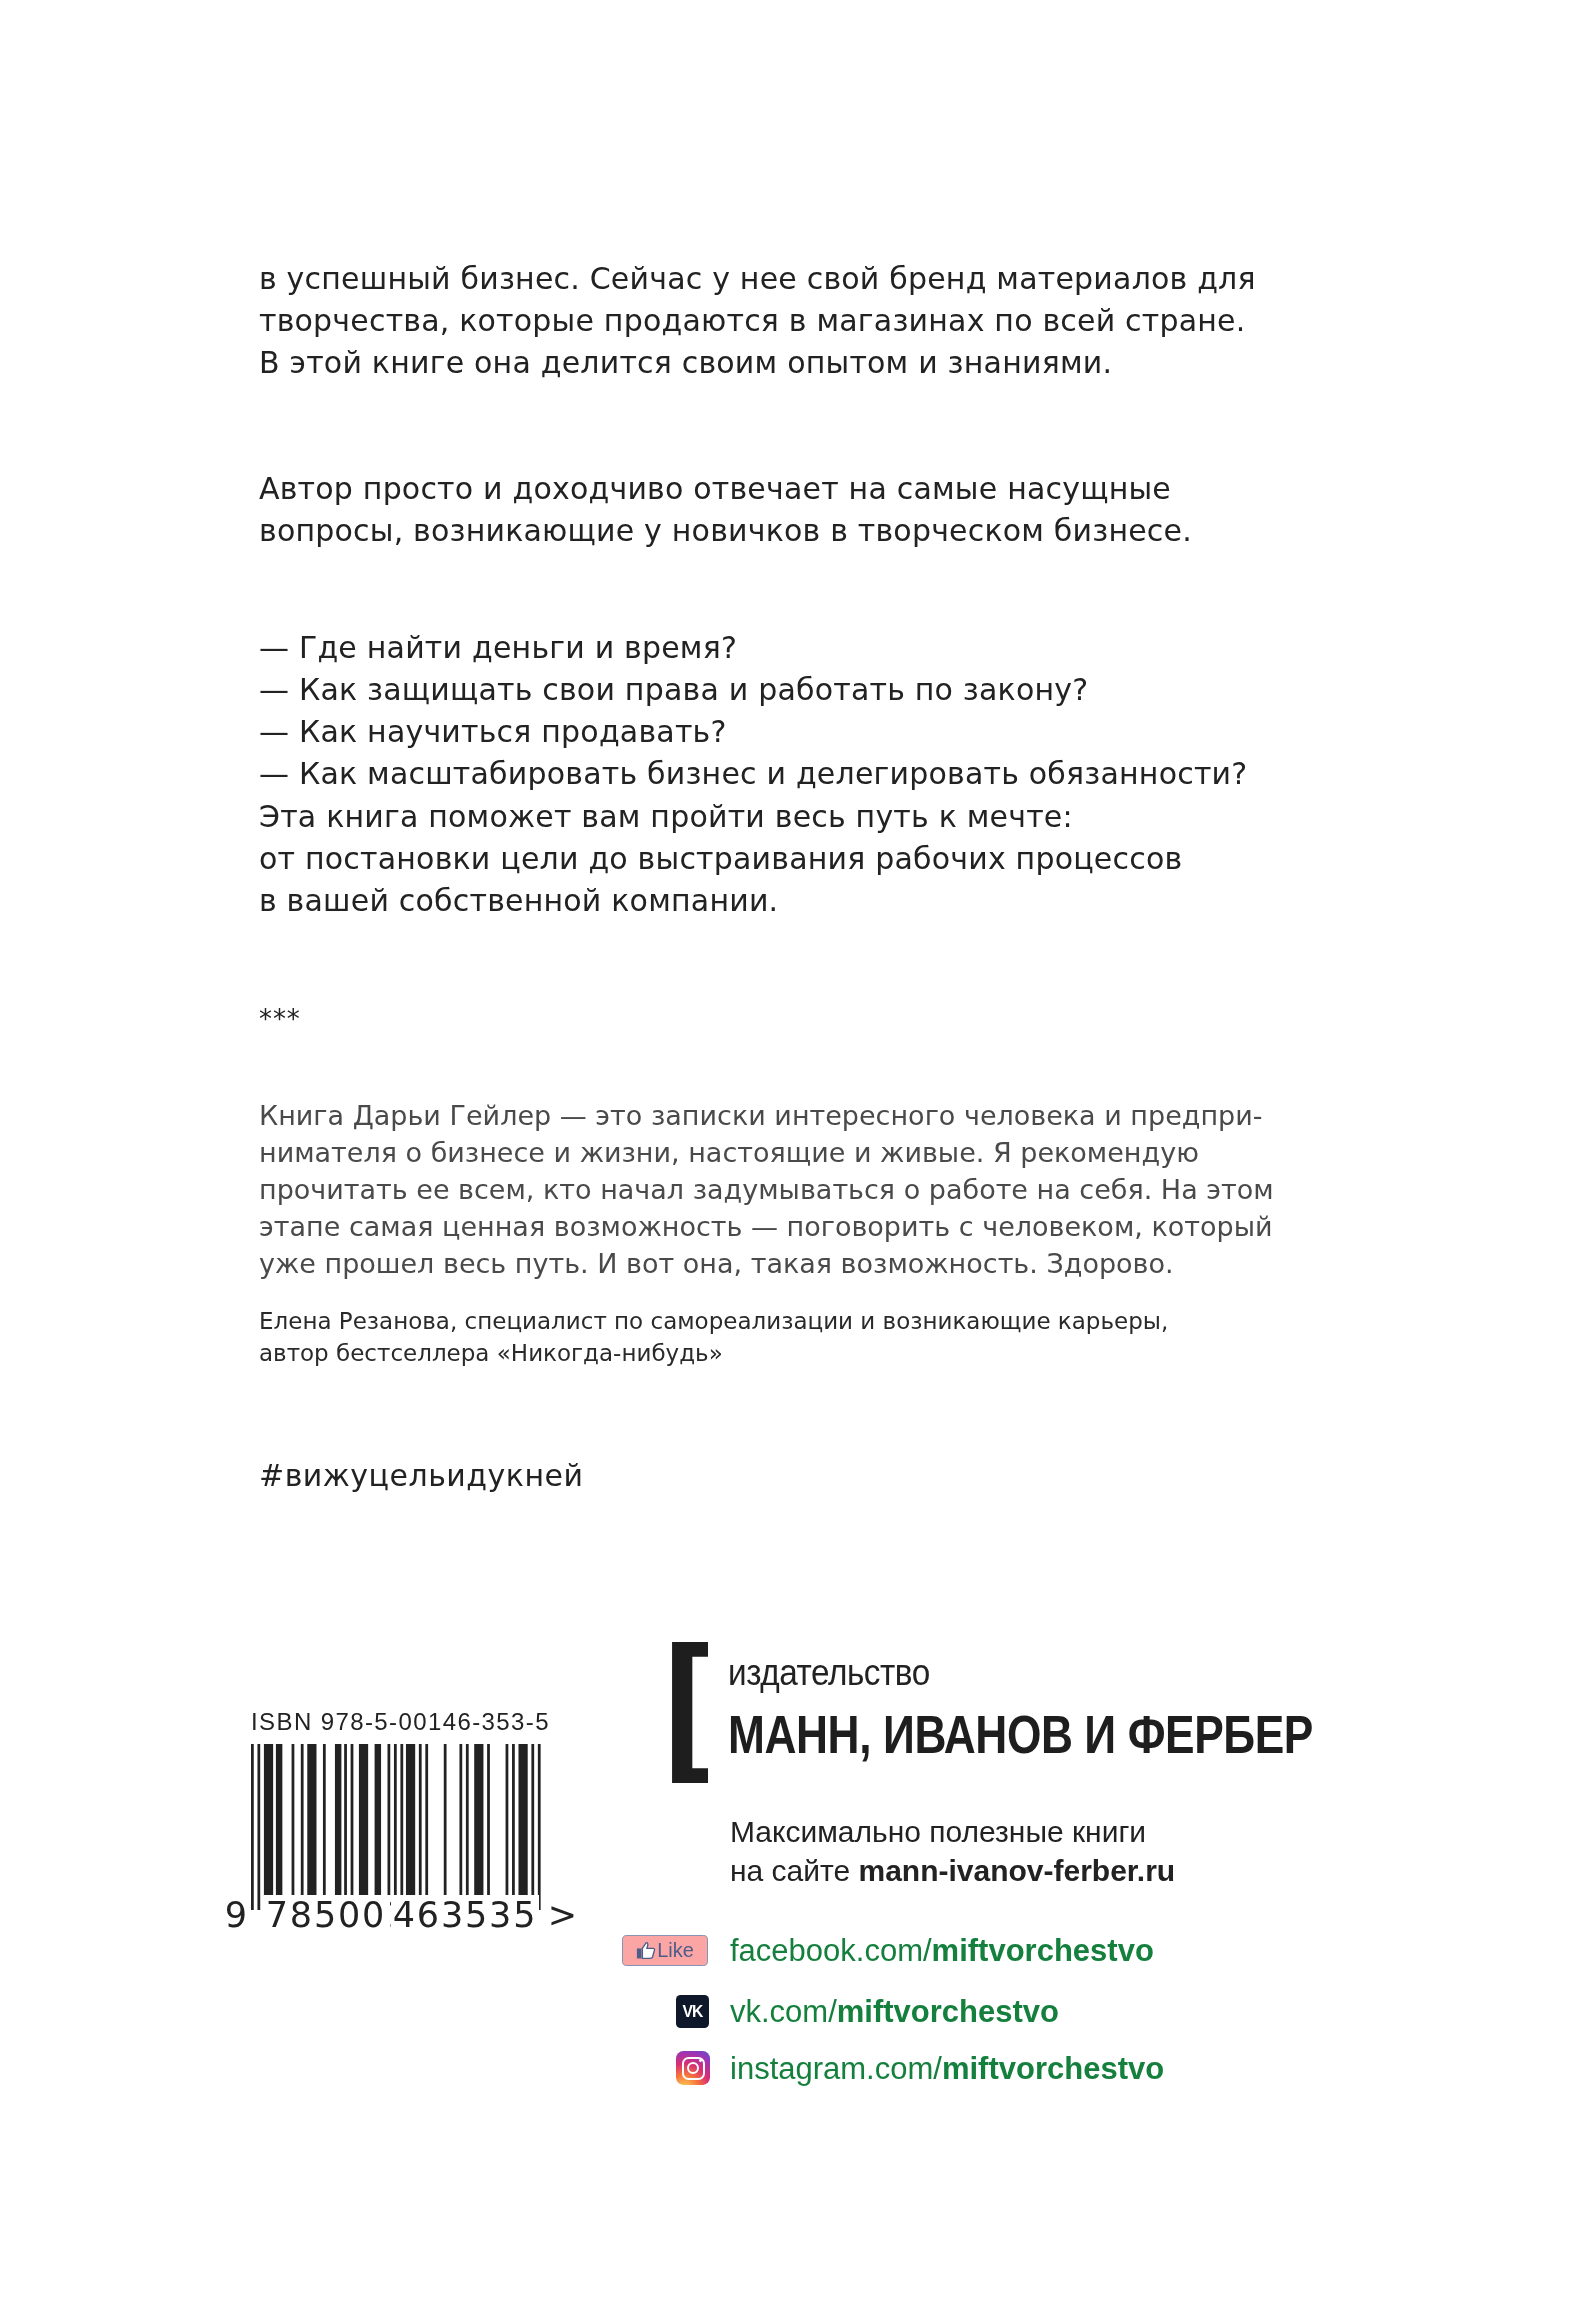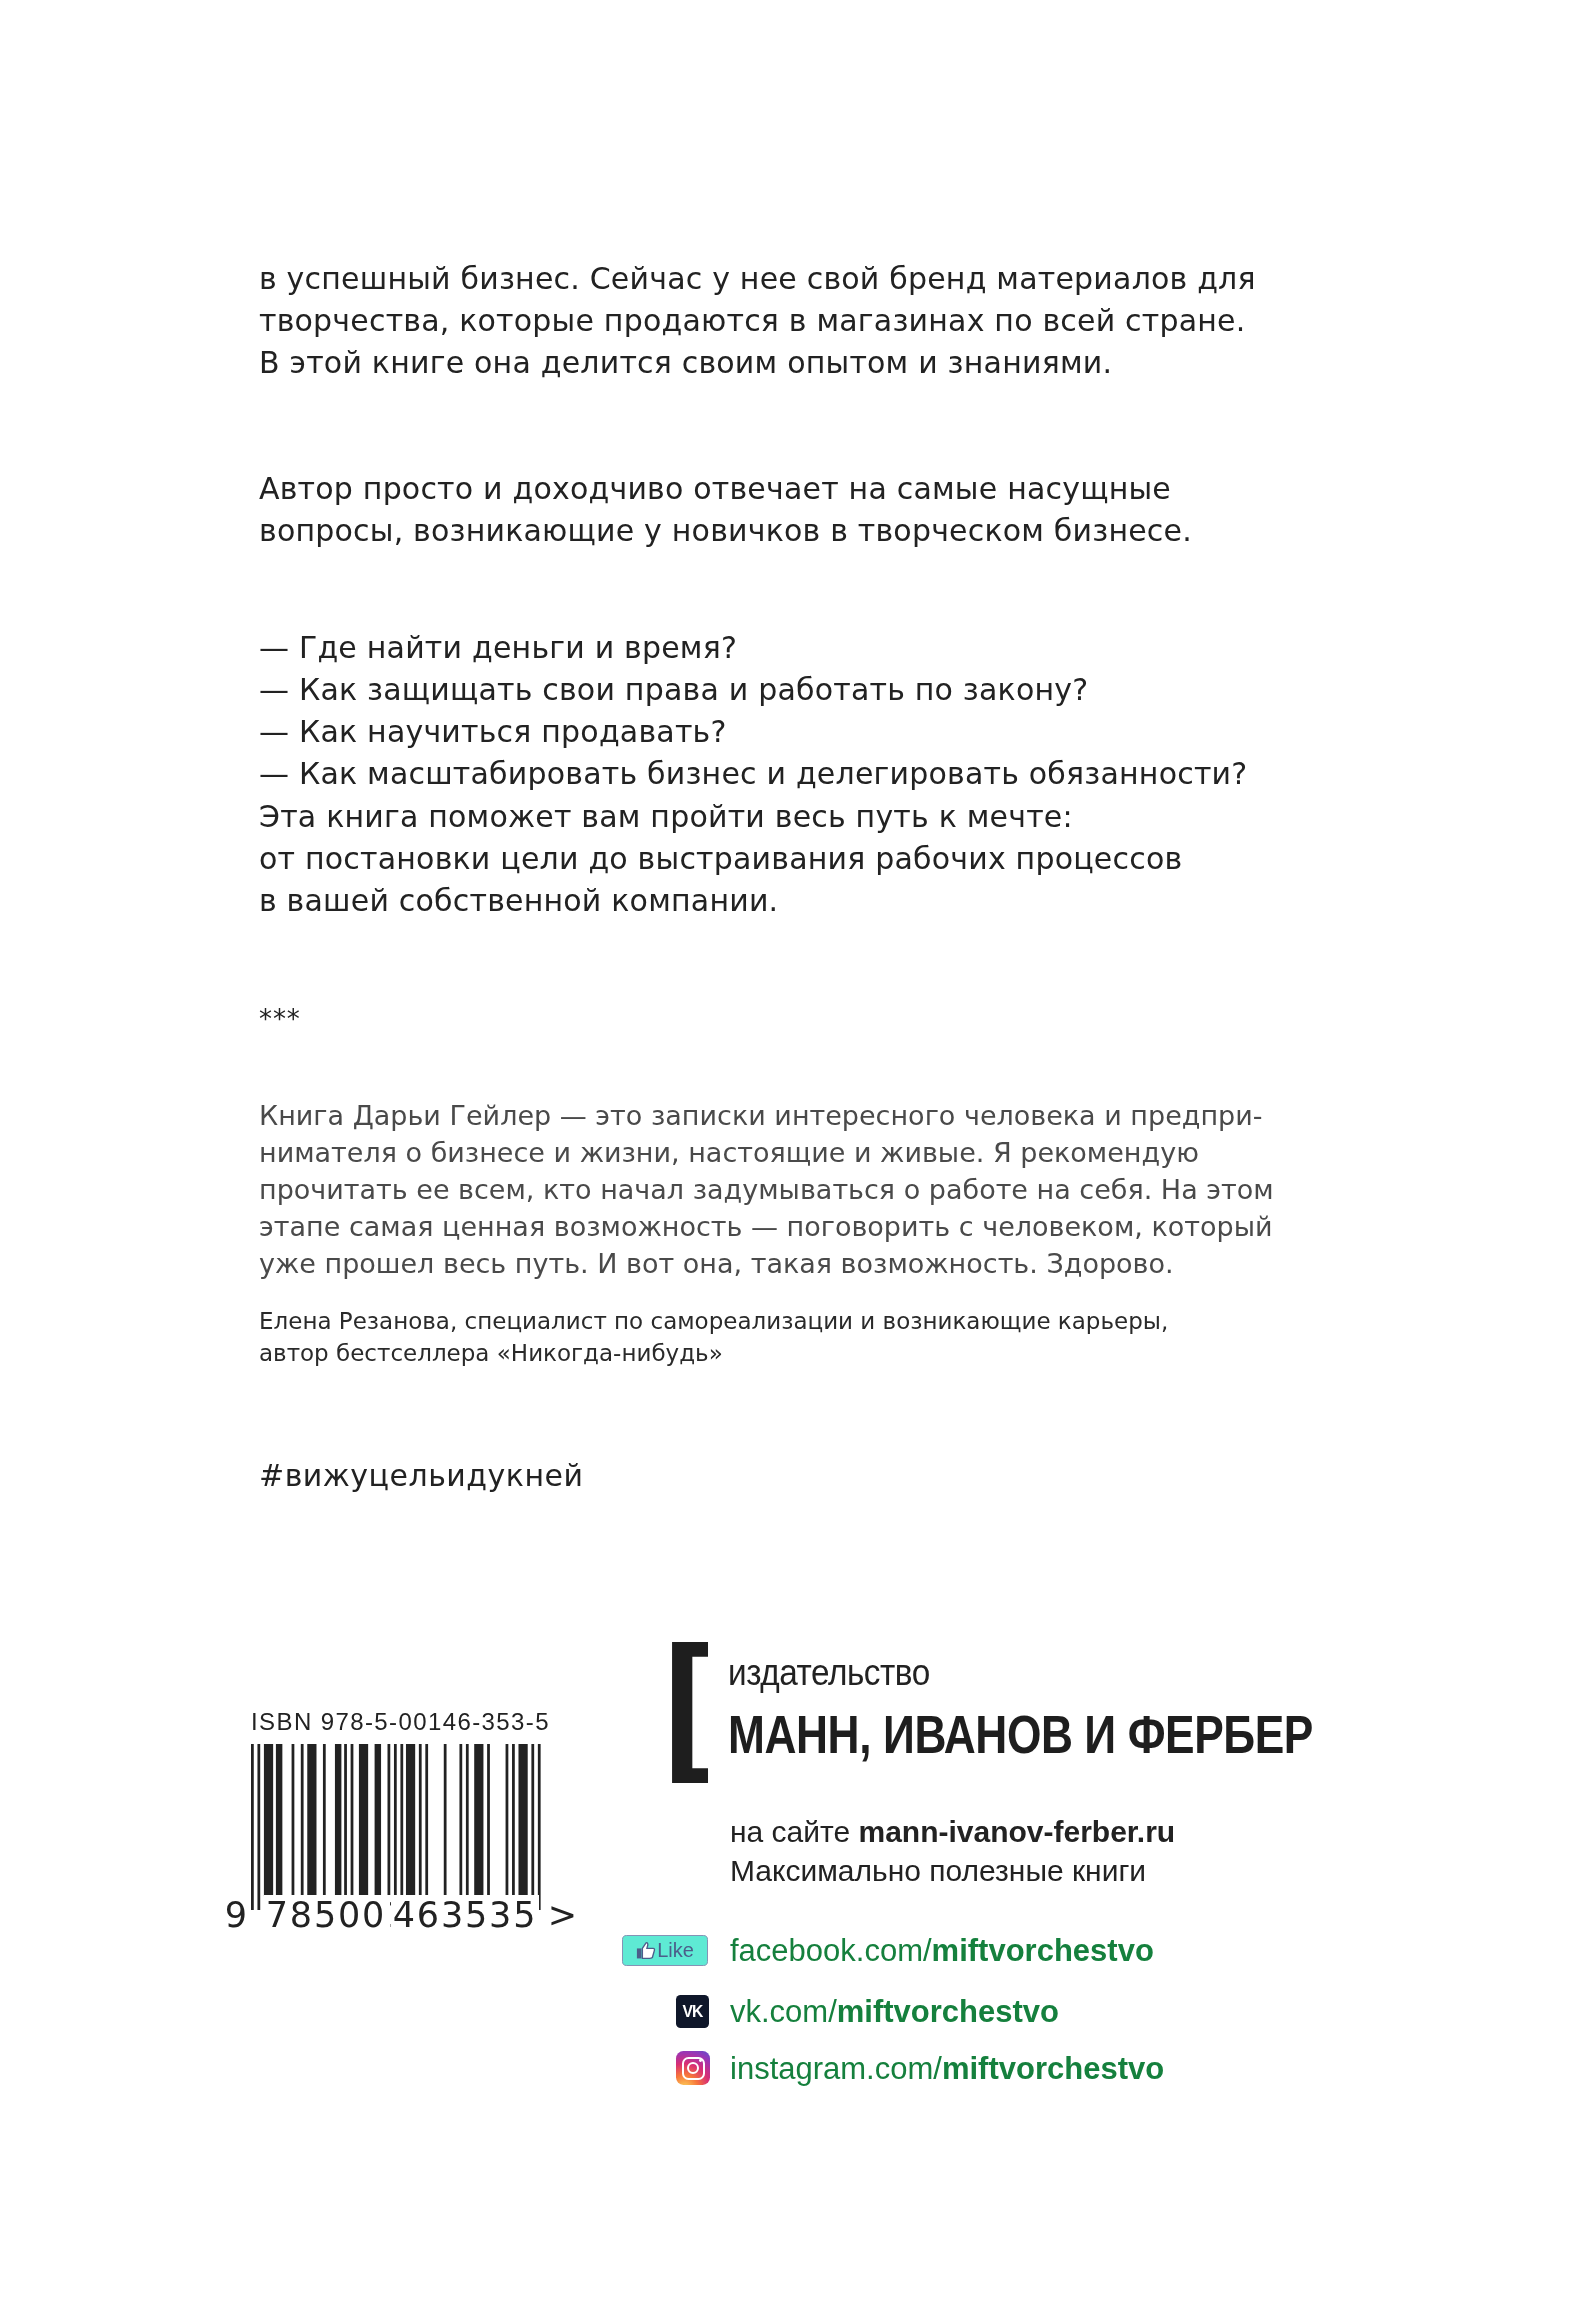--- a/index.html
+++ b/index.html
@@ -19,21 +19,21 @@
   .barcode-digits span { position:absolute; top:0; background:#fff; padding:0 1.8px; }
 
   .bracket { left:672px; top:1642px; width:37px; height:141px; }
   .pub-small { left:728px; top:1652px; font-family:"Liberation Sans", sans-serif; font-size:37px; color:#222; letter-spacing:-0.5px; white-space:nowrap; transform:scaleX(0.9); transform-origin:left top; }
   .pub-big { left:728px; top:1703px; font-family:"Liberation Sans", sans-serif; font-weight:bold; font-size:54px; color:#1e1e1e; white-space:nowrap; transform:scaleX(0.82); transform-origin:left top; letter-spacing:-0.5px; }
   .tagline { left:730px; top:1812px; font-family:"Liberation Sans", sans-serif; font-size:30px; line-height:39px; color:#222; white-space:nowrap; }
   .tagline b { font-weight:bold; }
 
   .social { left:730px; font-family:"Liberation Sans", sans-serif; font-size:31px; color:#15803d; white-space:nowrap; }
   .social b { font-weight:bold; }
-  .like-btn { left:622px; top:1935px; width:86px; height:31px; border:1.8px solid #8593b5; border-radius:4.6px; background:#5eead4; box-sizing:border-box;
+  .like-btn { left:622px; top:1935px; width:86px; height:31px; border:1.8px solid #8593b5; border-radius:4.6px; background:#fca5a5; box-sizing:border-box;
               display:flex; align-items:center; justify-content:center; gap:1px; font-family:"Liberation Sans", sans-serif; font-size:20px; color:#4c5d8a; }
   .vk-icon { left:676px; top:1995px; width:33px; height:33px; background:#0f172a; border-radius:4.6px; color:#fff;
              font-family:"Liberation Sans", sans-serif; font-weight:bold; font-size:15.7px; display:flex; align-items:center; justify-content:center; letter-spacing:-0.9px; }
   .ig-icon { left:676px; top:2051px; width:34px; height:34px; border-radius:7.4px;
              background: radial-gradient(circle at 25% 110%, #fdd65b 0%, #f7763a 30%, #d82e74 55%, #9b35b5 80%, #5a4fd0 100%); }
   .ig-icon .ring { position:absolute; left:5.5px; top:5.5px; width:19.4px; height:19.4px; border:2.8px solid #fff; border-radius:6.5px; }
   .ig-icon .lens { position:absolute; left:11px; top:11px; width:8.3px; height:8.3px; border:2.8px solid #fff; border-radius:50%; }
   .ig-icon .dot { position:absolute; left:23px; top:8.3px; width:2.8px; height:2.8px; background:#fff; border-radius:50%; }
 </style>
 </head>
@@ -128,22 +128,22 @@
   <span style="left:323px;">&gt;</span>
 </div>
 
 <svg class="abs bracket" viewBox="0 0 40 153">
   <path d="M0 0 H39 V16 H22 V137 H39 V153 H0 Z" fill="#1e1e1e"></path>
 </svg>
 <div class="abs pub-small">издательство</div>
 <div class="abs pub-big">МАНН, ИВАНОВ И ФЕРБЕР</div>
 
 <div class="abs tagline">
+  <div>Максимально полезные книги</div>
   <div><span>на сайте </span><b>mann-ivanov-ferber.ru</b></div>
-  <div>Максимально полезные книги</div>
 </div>
 
 <div class="abs like-btn">
   <svg width="20" height="18.5" viewBox="0 0 22 20">
     <rect x="1" y="8" width="5" height="11" fill="#4c5d8a"></rect>
     <path d="M7 8 L11 2 Q13 1 13 4 L12 8 H19 Q21 8 20 11 L18 18 Q17 19 15 19 H7 Z" fill="#fff" stroke="#4c5d8a" stroke-width="1.5"></path>
   </svg>
   <span>Like</span>
 </div>
 <div class="abs social" style="top:1933px;">

